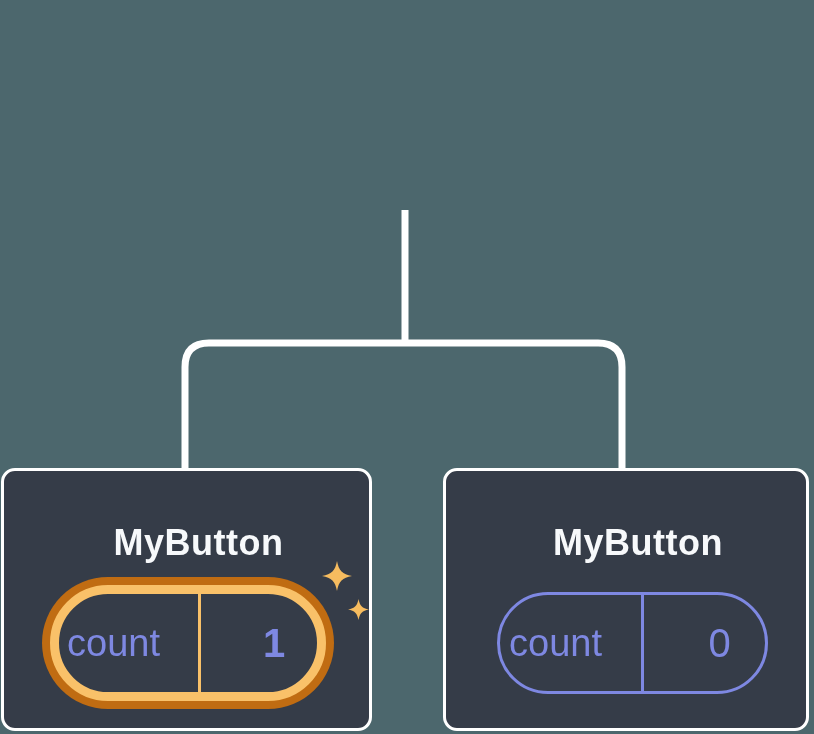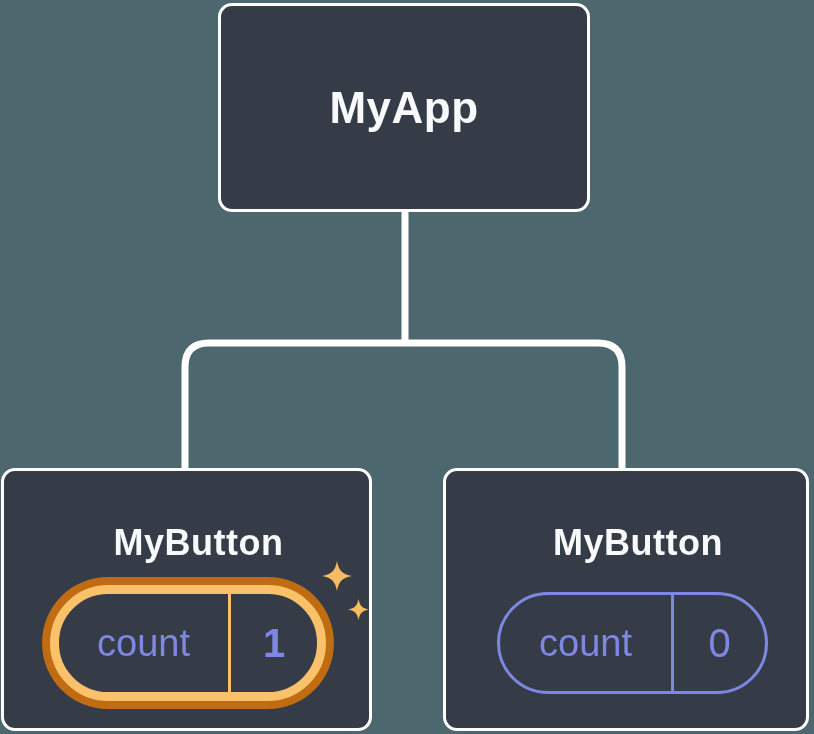--- a/index.html
+++ b/index.html
@@ -64,20 +64,21 @@
     font-weight: 600;
     letter-spacing: 0.5px;
   }
 
   .pill {
     position: absolute;
     display: flex;
     align-items: stretch;
     border-radius: 999px;
     overflow: hidden;
+    gap: 30px;
   }
   .pill-highlight {
     left: 46px; top: 114px;
     width: 276px; height: 116px;
     border: 9px solid var(--highlight-ring-inner);
     box-shadow: 0 0 0 8px var(--highlight-ring-outer);
     background: var(--node-fill);
   }
   .pill-plain {
     left: 51px; top: 121px;
@@ -119,23 +120,20 @@
 </head>
 <body>
 
 <div class="canvas">
 
   <svg class="connectors" viewBox="0 0 814 734" fill="none">
     <path d="M405 210 V346" stroke="#ffffff" stroke-width="7"></path>
     <path d="M185 470 V367 Q185 343 209 343 H598 Q622 343 622 367 V470" stroke="#ffffff" stroke-width="7"></path>
   </svg>
 
-  <div class="node node-root">
-    <span class="root-label">MyApp</span>
-  </div>
 
   <div class="node node-child-left">
     <div class="child-title">MyButton</div>
 
     <div class="pill pill-highlight">
       <div class="pill-section pill-name">
         <span class="state-name">count</span>
       </div>
       <div class="pill-divider divider-gold"></div>
       <div class="pill-section pill-value">

